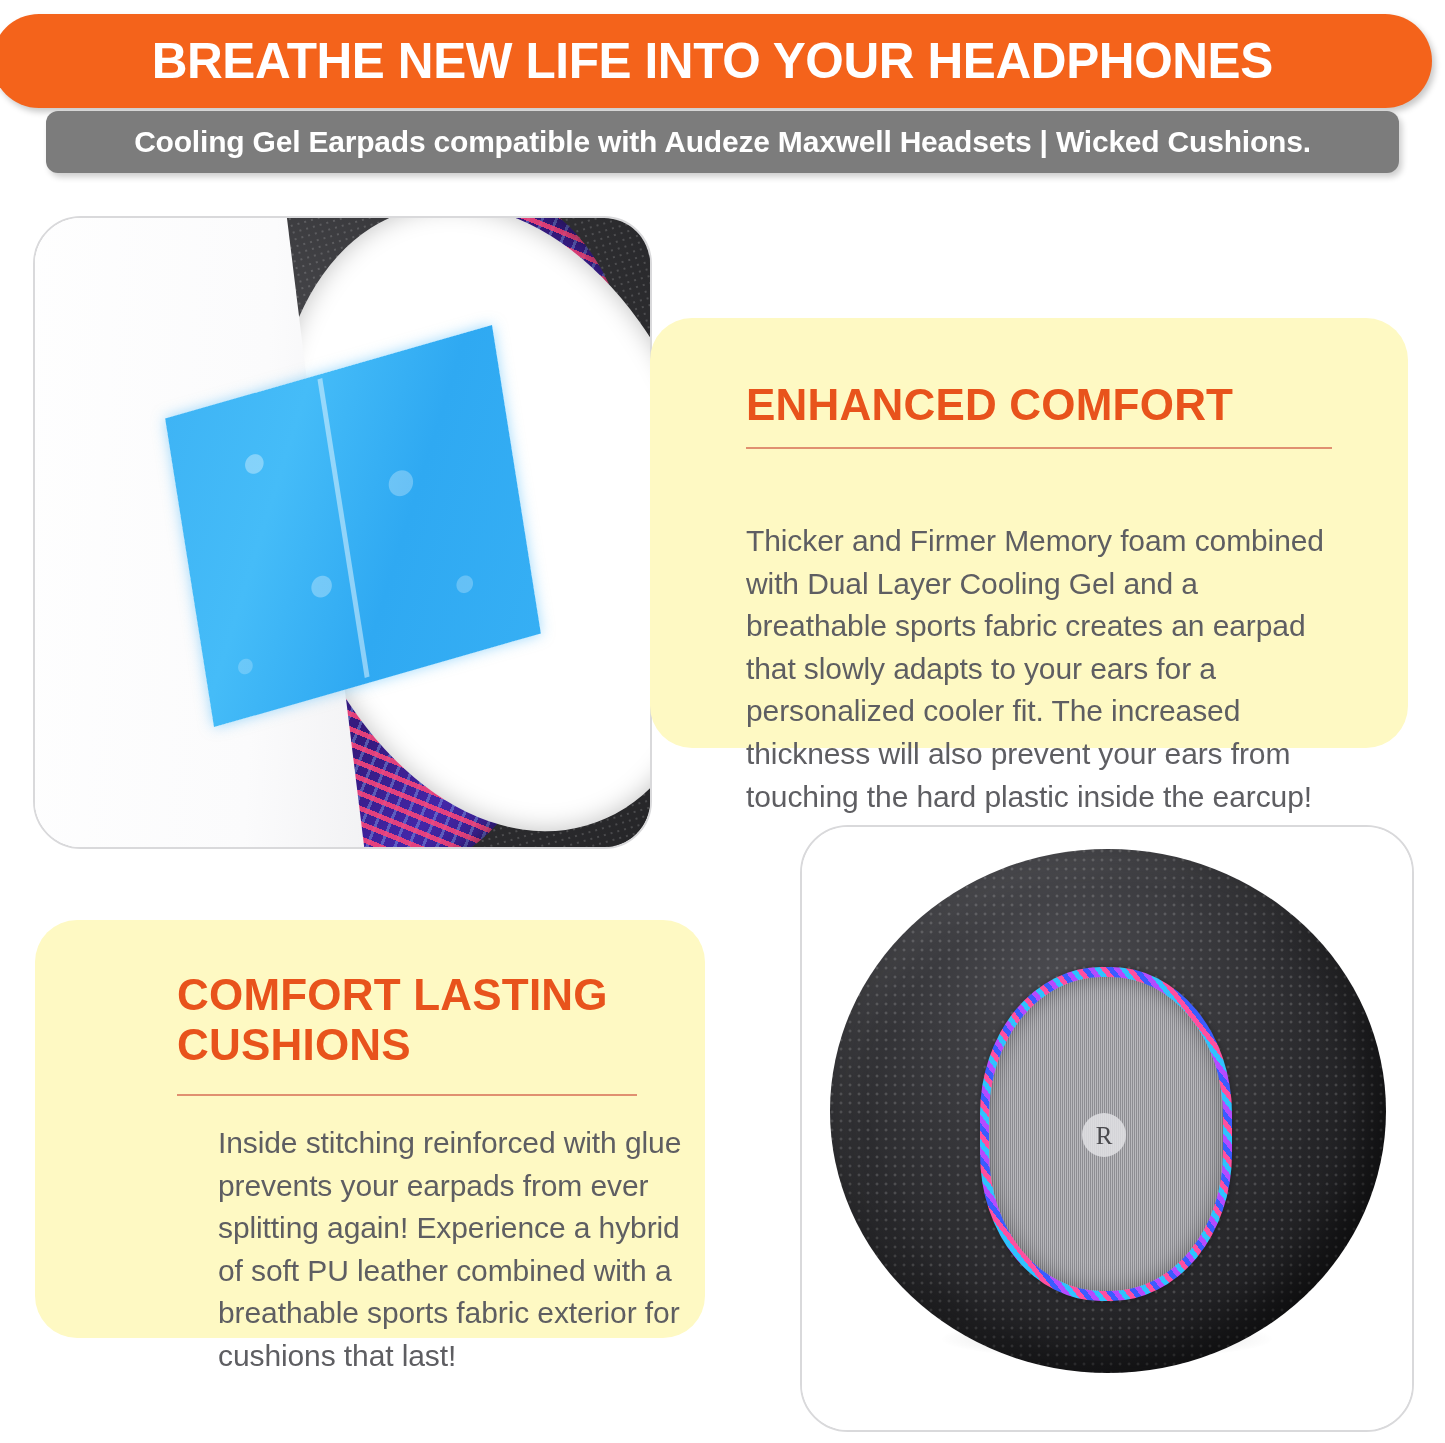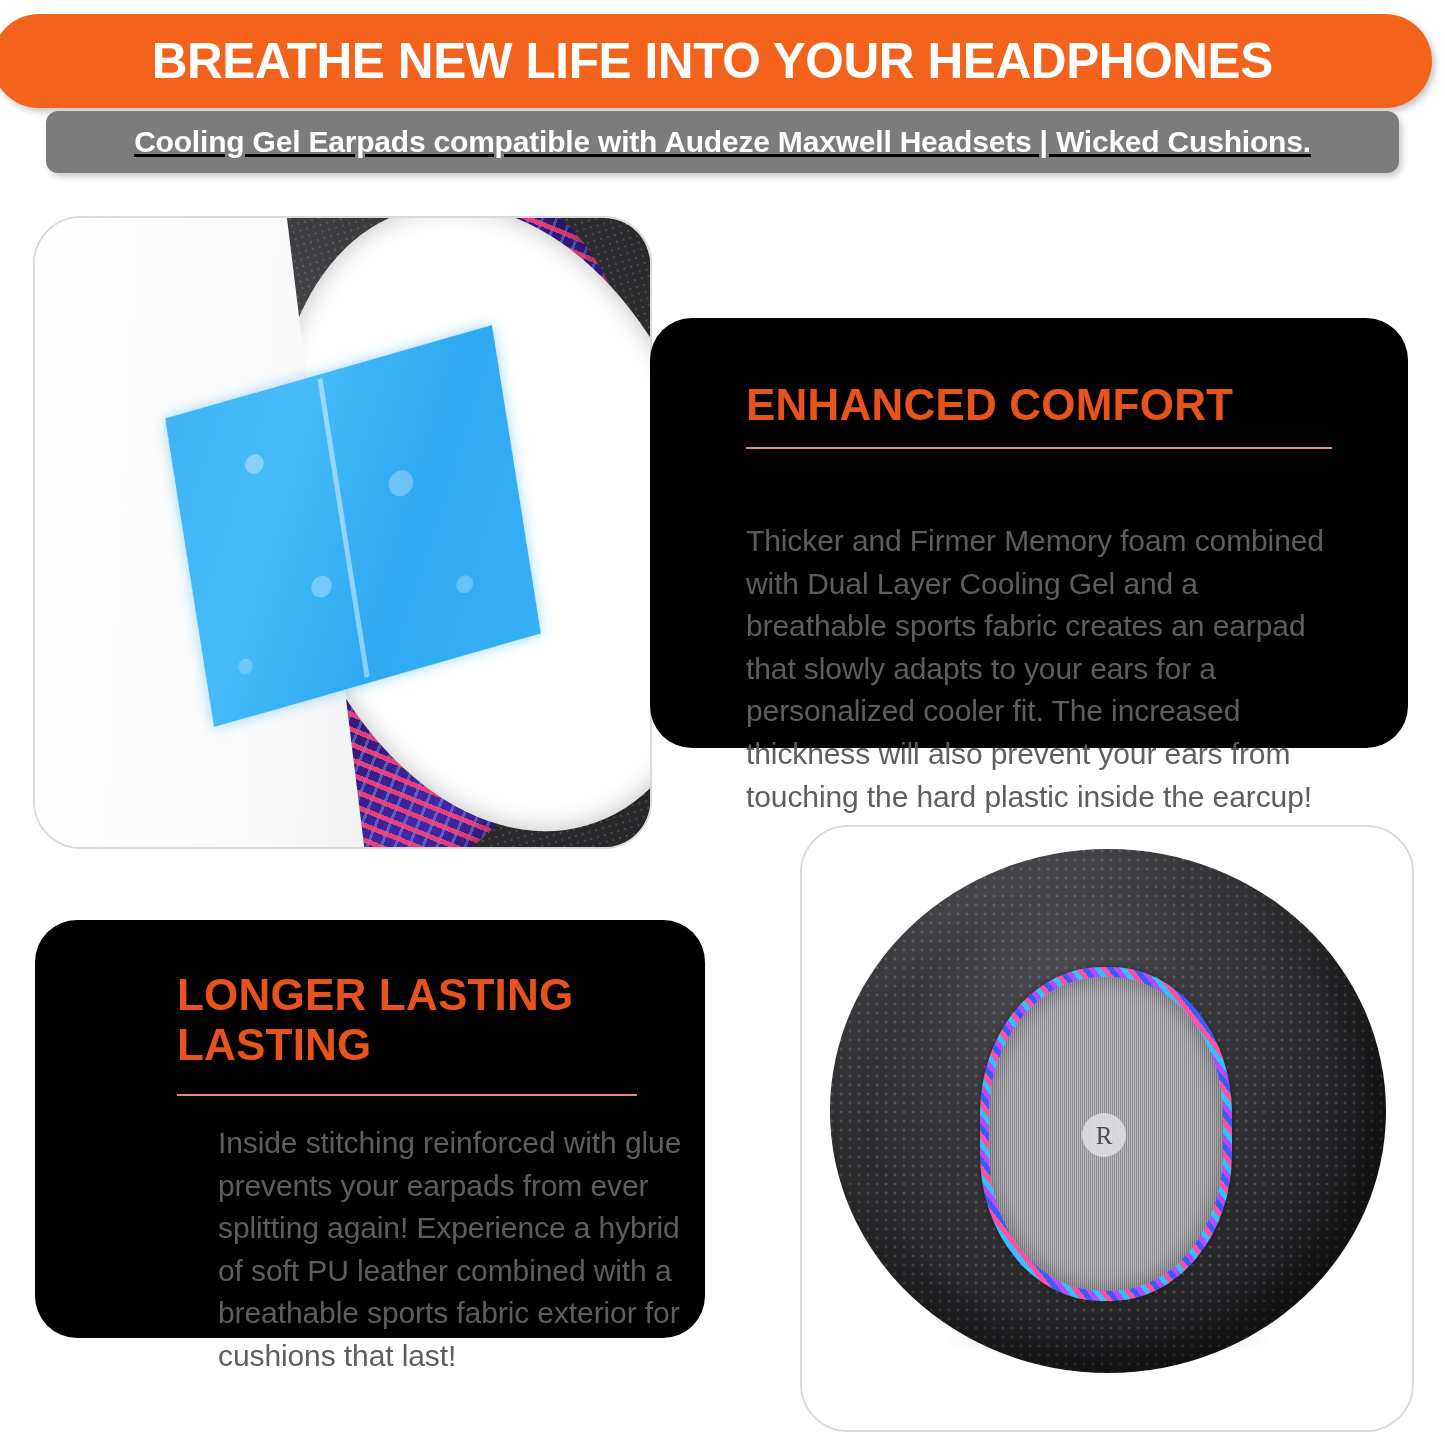--- a/index.html
+++ b/index.html
@@ -52,21 +52,20 @@
     left: 46px;
     top: 103px;
     width: 1353px;
     height: 62px;
     background: #7C7C7C;
     border-radius: 12px;
     box-shadow: 3px 4px 6px rgba(0,0,0,0.20);
     display: flex;
     align-items: center;
     justify-content: center;
-    text-decoration: underline;
   }
   #subtitle-text {
     color: #ffffff;
     font-size: 30px;
     font-weight: bold;
     letter-spacing: -0.2px;
     white-space: nowrap;
     text-align: center;
   }
 
@@ -287,21 +286,21 @@
     justify-content: center;
     color: #4a4a4e;
     font-size: 25px;
     font-family: "Liberation Serif", serif;
     line-height: 1;
   }
 
   
   .text-panel {
     position: absolute;
-    background: #000000;
+    background: #fef9c3;
     border-radius: 42px;
   }
   #comfort-panel {
     left: 650px;
     top: 318px;
     width: 758px;
     height: 430px;
   }
   #cushions-panel {
     left: 35px;
@@ -364,21 +363,21 @@
   </div>
 </div>
 
 <div class="text-panel" id="comfort-panel">
   <h2 class="panel-heading" id="comfort-heading">ENHANCED COMFORT</h2>
   <div class="panel-rule" id="comfort-rule"></div>
   <p class="panel-body" id="comfort-body">Thicker and Firmer Memory foam combined with Dual Layer Cooling Gel and a breathable sports fabric creates an earpad that slowly adapts to your ears for a personalized cooler fit. The increased thickness will also prevent your ears from touching the hard plastic inside the earcup!</p>
 </div>
 
 <div class="text-panel" id="cushions-panel">
-  <h2 class="panel-heading" id="cushions-heading">LONGER LASTING LASTING</h2>
+  <h2 class="panel-heading" id="cushions-heading">COMFORT LASTING CUSHIONS</h2>
   <div class="panel-rule" id="cushions-rule"></div>
   <p class="panel-body" id="cushions-body">Inside stitching reinforced with glue prevents your earpads from ever splitting again! Experience a hybrid of soft PU leather combined with a breathable sports fabric exterior for cushions that last!</p>
 </div>
 
 <div class="photo-card" id="earpad-photo-card">
   <div id="earpad-art">
     <div id="earpad-shadow"></div>
     <div id="earpad-body"></div>
     <div id="earpad-stitch"></div>
     <div id="earpad-inner"></div>

